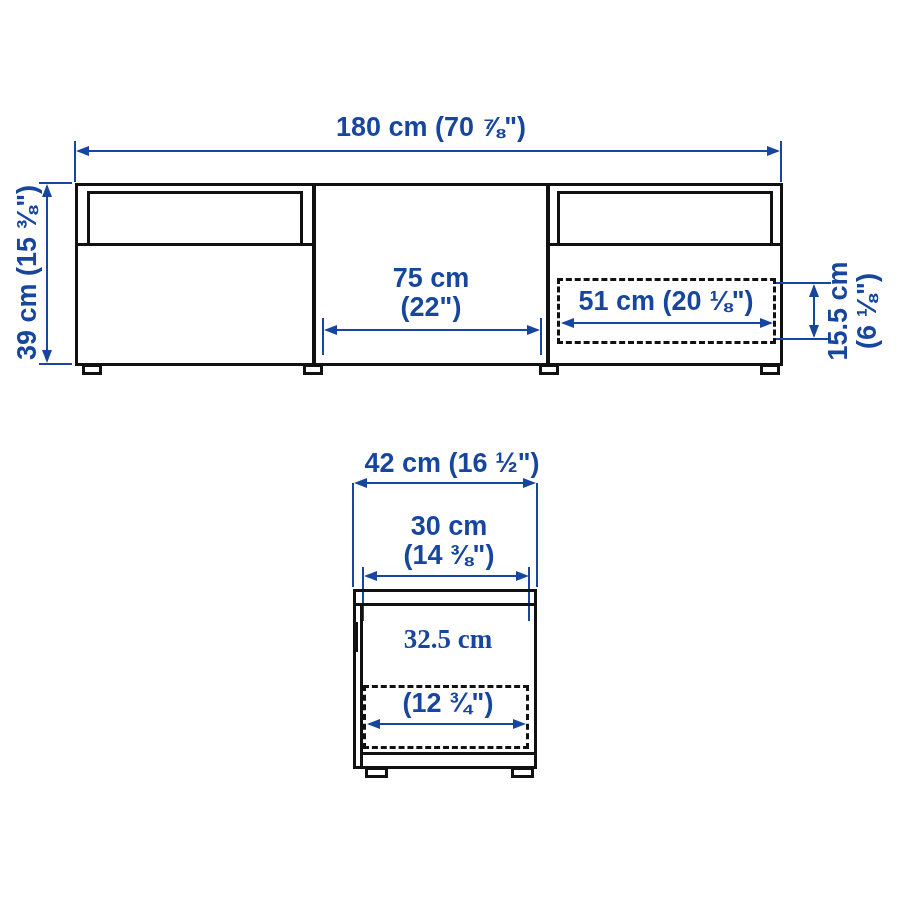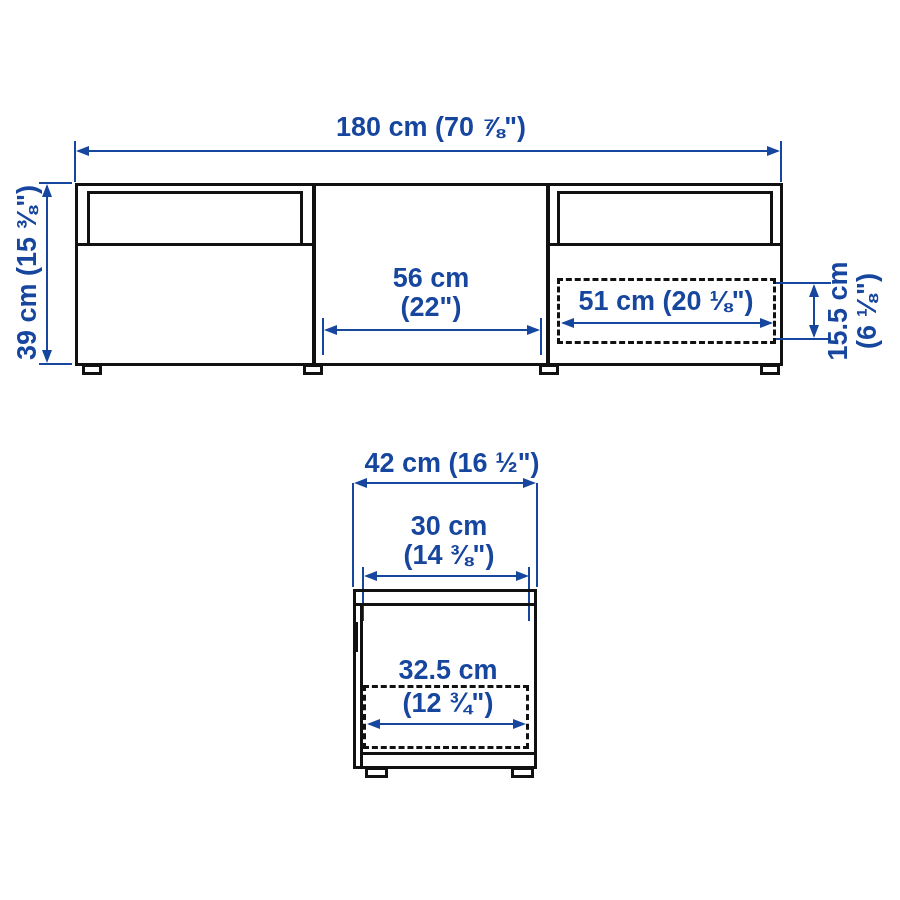--- a/index.html
+++ b/index.html
@@ -80,21 +80,21 @@
     <div>
       <div class="dimlabel rot" style="left:-73px; top:258px; width:200px;">39 cm (15 ⅜")</div>
       <div class="dim" style="left:39px; top:182px; width:33px; height:2px;"></div>
       <div class="dim" style="left:39px; top:363px; width:33px; height:2px;"></div>
       <div class="dim" style="left:46px; top:186px; width:2px; height:173px;"></div>
       <div class="ah ah-up" style="left:42px; top:184px;"></div>
       <div class="ah ah-down" style="left:42px; top:350px;"></div>
     </div>
 
     <div>
-      <div class="dimlabel" style="left:331px; top:264px; width:200px;">56 cm</div>
+      <div class="dimlabel" style="left:331px; top:264px; width:200px;">75 cm</div>
       <div class="dimlabel" style="left:331px; top:293px; width:200px;">(22")</div>
       <div class="dim" style="left:322px; top:318px; width:2px; height:37px;"></div>
       <div class="dim" style="left:540px; top:318px; width:2px; height:37px;"></div>
       <div class="dim" style="left:326px; top:329px; width:212px; height:2px;"></div>
       <div class="ah ah-left" style="left:324px; top:325px;"></div>
       <div class="ah ah-right" style="left:527px; top:325px;"></div>
     </div>
 
     <div>
       <div class="dimlabel" style="left:566px; top:287px; width:200px;">51 cm (20 ⅛")</div>
@@ -143,21 +143,21 @@
     <div class="blk" style="left:360px; top:603px; width:3px; height:163px;"></div>
     <div class="blk" style="left:356px; top:622px; width:2px; height:30px;"></div>
     <div class="blk" style="left:360px; top:752px; width:177px; height:3px;"></div>
 
     <div class="dashed" style="left:363px; top:685px; width:166px; height:64px;"></div>
 
     <div class="foot" style="left:365px; top:767px; width:23px; height:11px;"></div>
     <div class="foot" style="left:511px; top:767px; width:23px; height:11px;"></div>
 
     <div>
-      <div class="dimlabel whitebg" style="left:383px; top:656px; width:130px;">32.5 cm</div>
+      <div class="dimlabel whitebg" style="left:383px; top:625px; width:130px;font-family:Liberation Serif, serif;">32.5 cm</div>
       <div class="dimlabel whitebg" style="left:388px; top:689px; width:120px;">(12 ¾")</div>
       <div class="dim" style="left:369px; top:723px; width:154px; height:2px;"></div>
       <div class="ah ah-left" style="left:367px; top:719px;"></div>
       <div class="ah ah-right" style="left:513px; top:719px;"></div>
     </div>
 
   </div>
 </div>
 
 </body></html>

